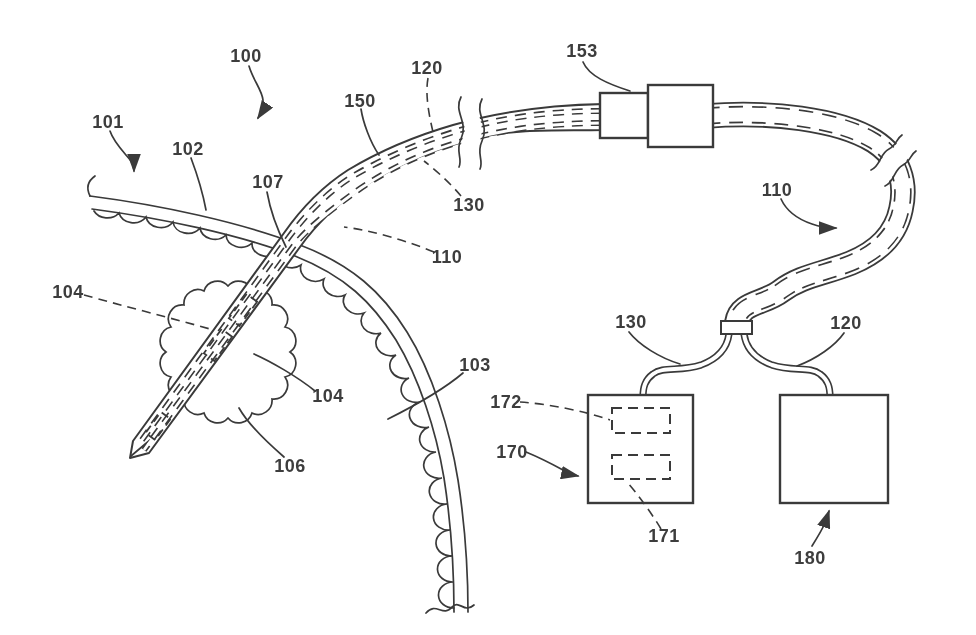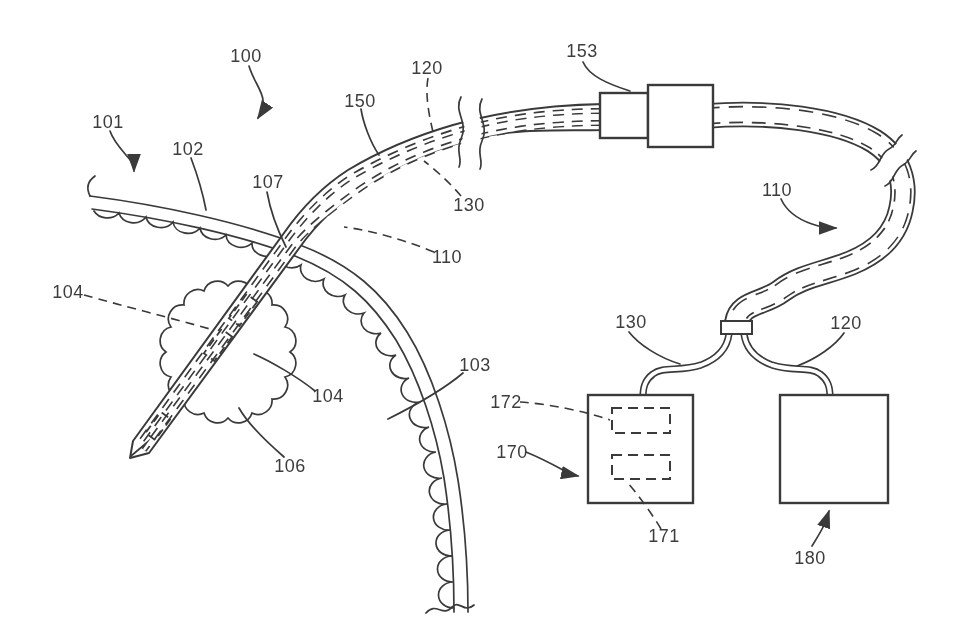--- a/index.html
+++ b/index.html
@@ -1,17 +1,17 @@
 <!DOCTYPE html>
 <html><head>
 <meta charset="utf-8">
 <style>
   html,body{margin:0;padding:0;background:#ffffff;}
   .stage{position:relative;width:968px;height:635px;background:#fff;overflow:hidden;
-         font-family:"Liberation Sans", sans-serif;}
+         font-family:"Liberation Sans", sans-serif;font-weight:bold;}
   svg{display:block;}
   text.ref{font-family:"Liberation Sans", sans-serif;font-size:18px;fill:#3d3d3d;
            text-anchor:middle;letter-spacing:0.5px;}
   .ln{fill:none;stroke:#3a3a3a;stroke-width:1.7;stroke-linecap:round;}
   .ld{fill:none;stroke:#3a3a3a;stroke-width:1.6;stroke-dasharray:9 6;stroke-linecap:butt;}
   .outline{fill:#ffffff;stroke:#3a3a3a;stroke-width:2;stroke-linejoin:round;}
   .lumen-d{fill:none;stroke:#3a3a3a;stroke-width:6;stroke-dasharray:11 8;}
   .lumen-w{fill:none;stroke:#ffffff;stroke-width:2.8;}
   .tube2-b{fill:none;stroke:#3a3a3a;stroke-width:25.5;}
   .tube2-w{fill:none;stroke:#ffffff;stroke-width:21.9;}

